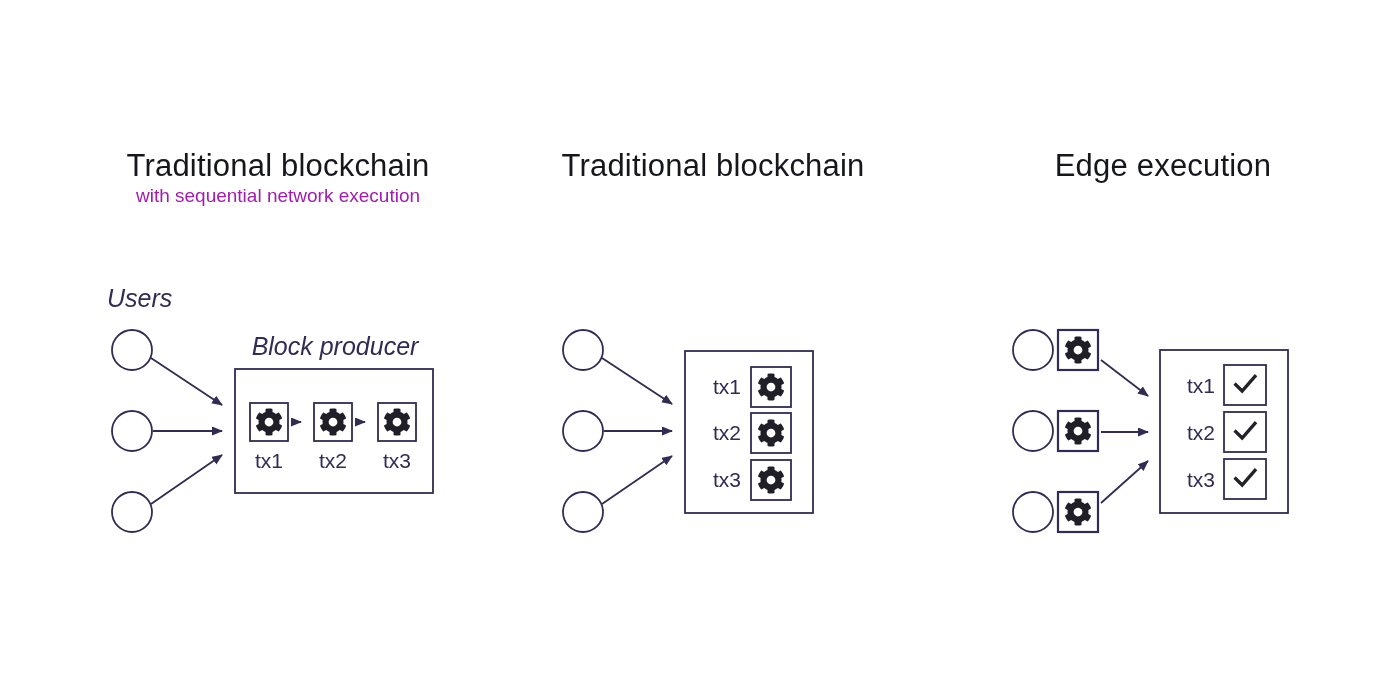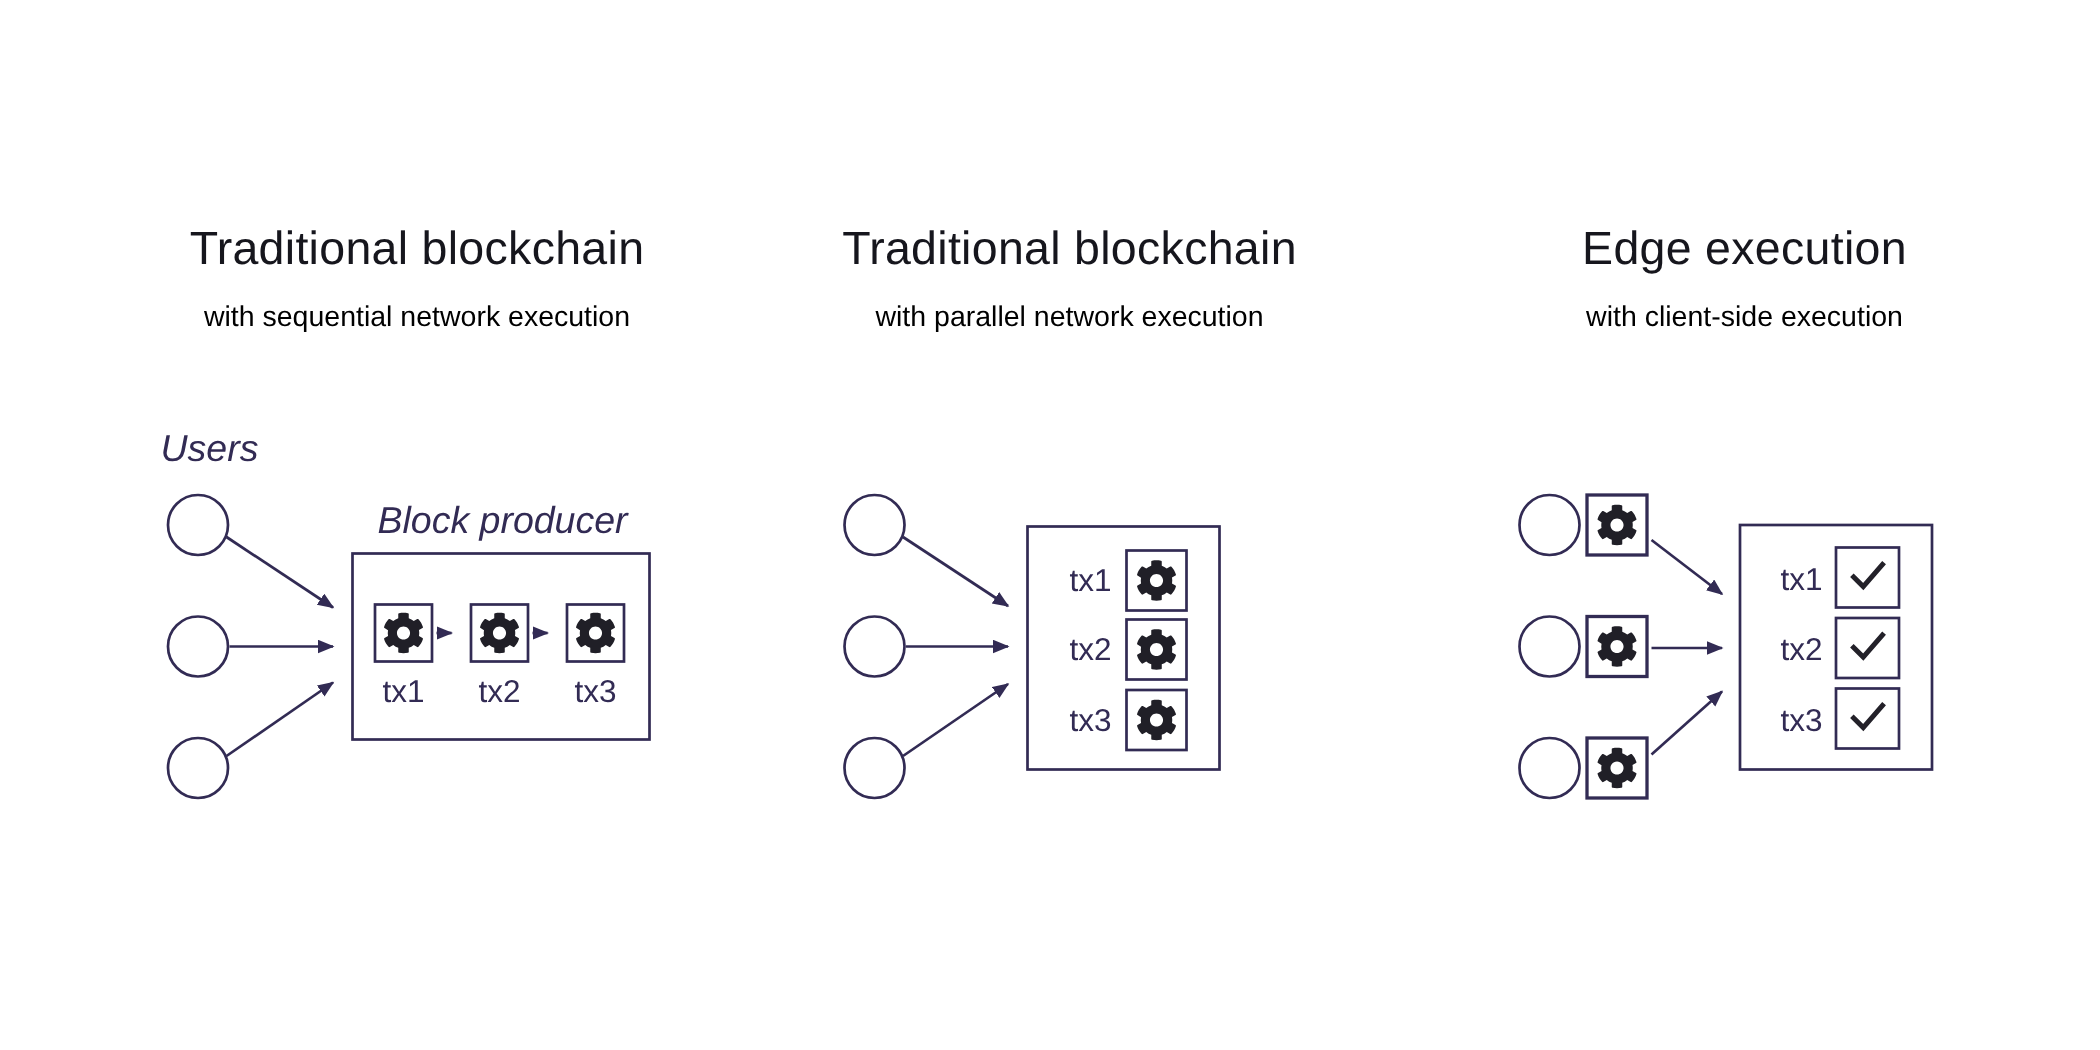--- a/index.html
+++ b/index.html
@@ -21,23 +21,23 @@
   }
   .panel-header .title {
     font-size: 31px;
     line-height: 36px;
     font-weight: 400;
     letter-spacing: 0.2px;
   }
   .panel-header .subtitle {
     font-size: 19px;
     line-height: 24px;
-    margin-top: 16px;
+    margin-top: 0;
     font-weight: 400;
-    color: #000000;
+    color: #a21caf;
   }
   #header-1 { left: 78px; }
   #header-2 { left: 513px; }
   #header-3 { left: 963px; }
   .diagram-svg { position: absolute; left: 0; top: 0; }
   .dia-label-italic {
     font-family: "Liberation Sans", sans-serif;
     font-style: italic;
     font-size: 25px;
     fill: #322b54;
@@ -60,26 +60,24 @@
 
 <div class="stage">
 
   <div class="panel-header" id="header-1">
     <div class="title">Traditional blockchain</div>
     <div class="subtitle">with sequential network execution</div>
   </div>
 
   <div class="panel-header" id="header-2">
     <div class="title">Traditional blockchain</div>
-    <div class="subtitle">with parallel network execution</div>
   </div>
 
   <div class="panel-header" id="header-3">
     <div class="title">Edge execution</div>
-    <div class="subtitle">with client-side execution</div>
   </div>
 
   <svg class="diagram-svg" width="1400" height="700" viewBox="0 0 1400 700">
     <defs>
       <marker id="ah" markerUnits="userSpaceOnUse" markerWidth="12" markerHeight="10" refX="10" refY="4.5" orient="auto">
         <path d="M0 0 L11 4.5 L0 9 Z" fill="#322b54"></path>
       </marker>
       <path id="gear-shape" fill-rule="evenodd" d="M487.4 315.7l-42.6-24.6c4.3-23.2 4.3-47 0-70.2l42.6-24.6c4.9-2.8 7.1-8.6 5.5-14-11.1-35.6-30-67.8-54.7-94.6-3.8-4.1-10-5.1-14.8-2.3L380.8 110c-17.9-15.4-38.5-27.3-60.8-35.1V25.8c0-5.6-3.9-10.5-9.4-11.7-36.7-8.2-74.3-7.8-109.2 0-5.5 1.2-9.4 6.1-9.4 11.7V75c-22.2 7.9-42.8 19.8-60.8 35.1L88.7 85.5c-4.9-2.8-11-1.9-14.8 2.3-24.7 26.7-43.6 58.9-54.7 94.6-1.7 5.4.6 11.2 5.5 14L67.3 221c-4.3 23.2-4.3 47 0 70.2l-42.6 24.6c-4.9 2.8-7.1 8.6-5.5 14 11.1 35.6 30 67.8 54.7 94.6 3.8 4.1 10 5.1 14.8 2.3l42.6-24.6c17.9 15.4 38.5 27.3 60.8 35.1v49.2c0 5.6 3.9 10.5 9.4 11.7 36.7 8.2 74.3 7.8 109.2 0 5.5-1.2 9.4-6.1 9.4-11.7v-49.2c22.2-7.9 42.8-19.8 60.8-35.1l42.6 24.6c4.9 2.8 11 1.9 14.8-2.3 24.7-26.7 43.6-58.9 54.7-94.6 1.5-5.5-.7-11.3-5.6-14.1zM256 336c-44.1 0-80-35.9-80-80s35.9-80 80-80 80 35.9 80 80-35.9 80-80 80z"></path>
       <path id="check-shape" d="M4.5 13 L9.5 18 L19.5 6.5"></path>
     </defs>

